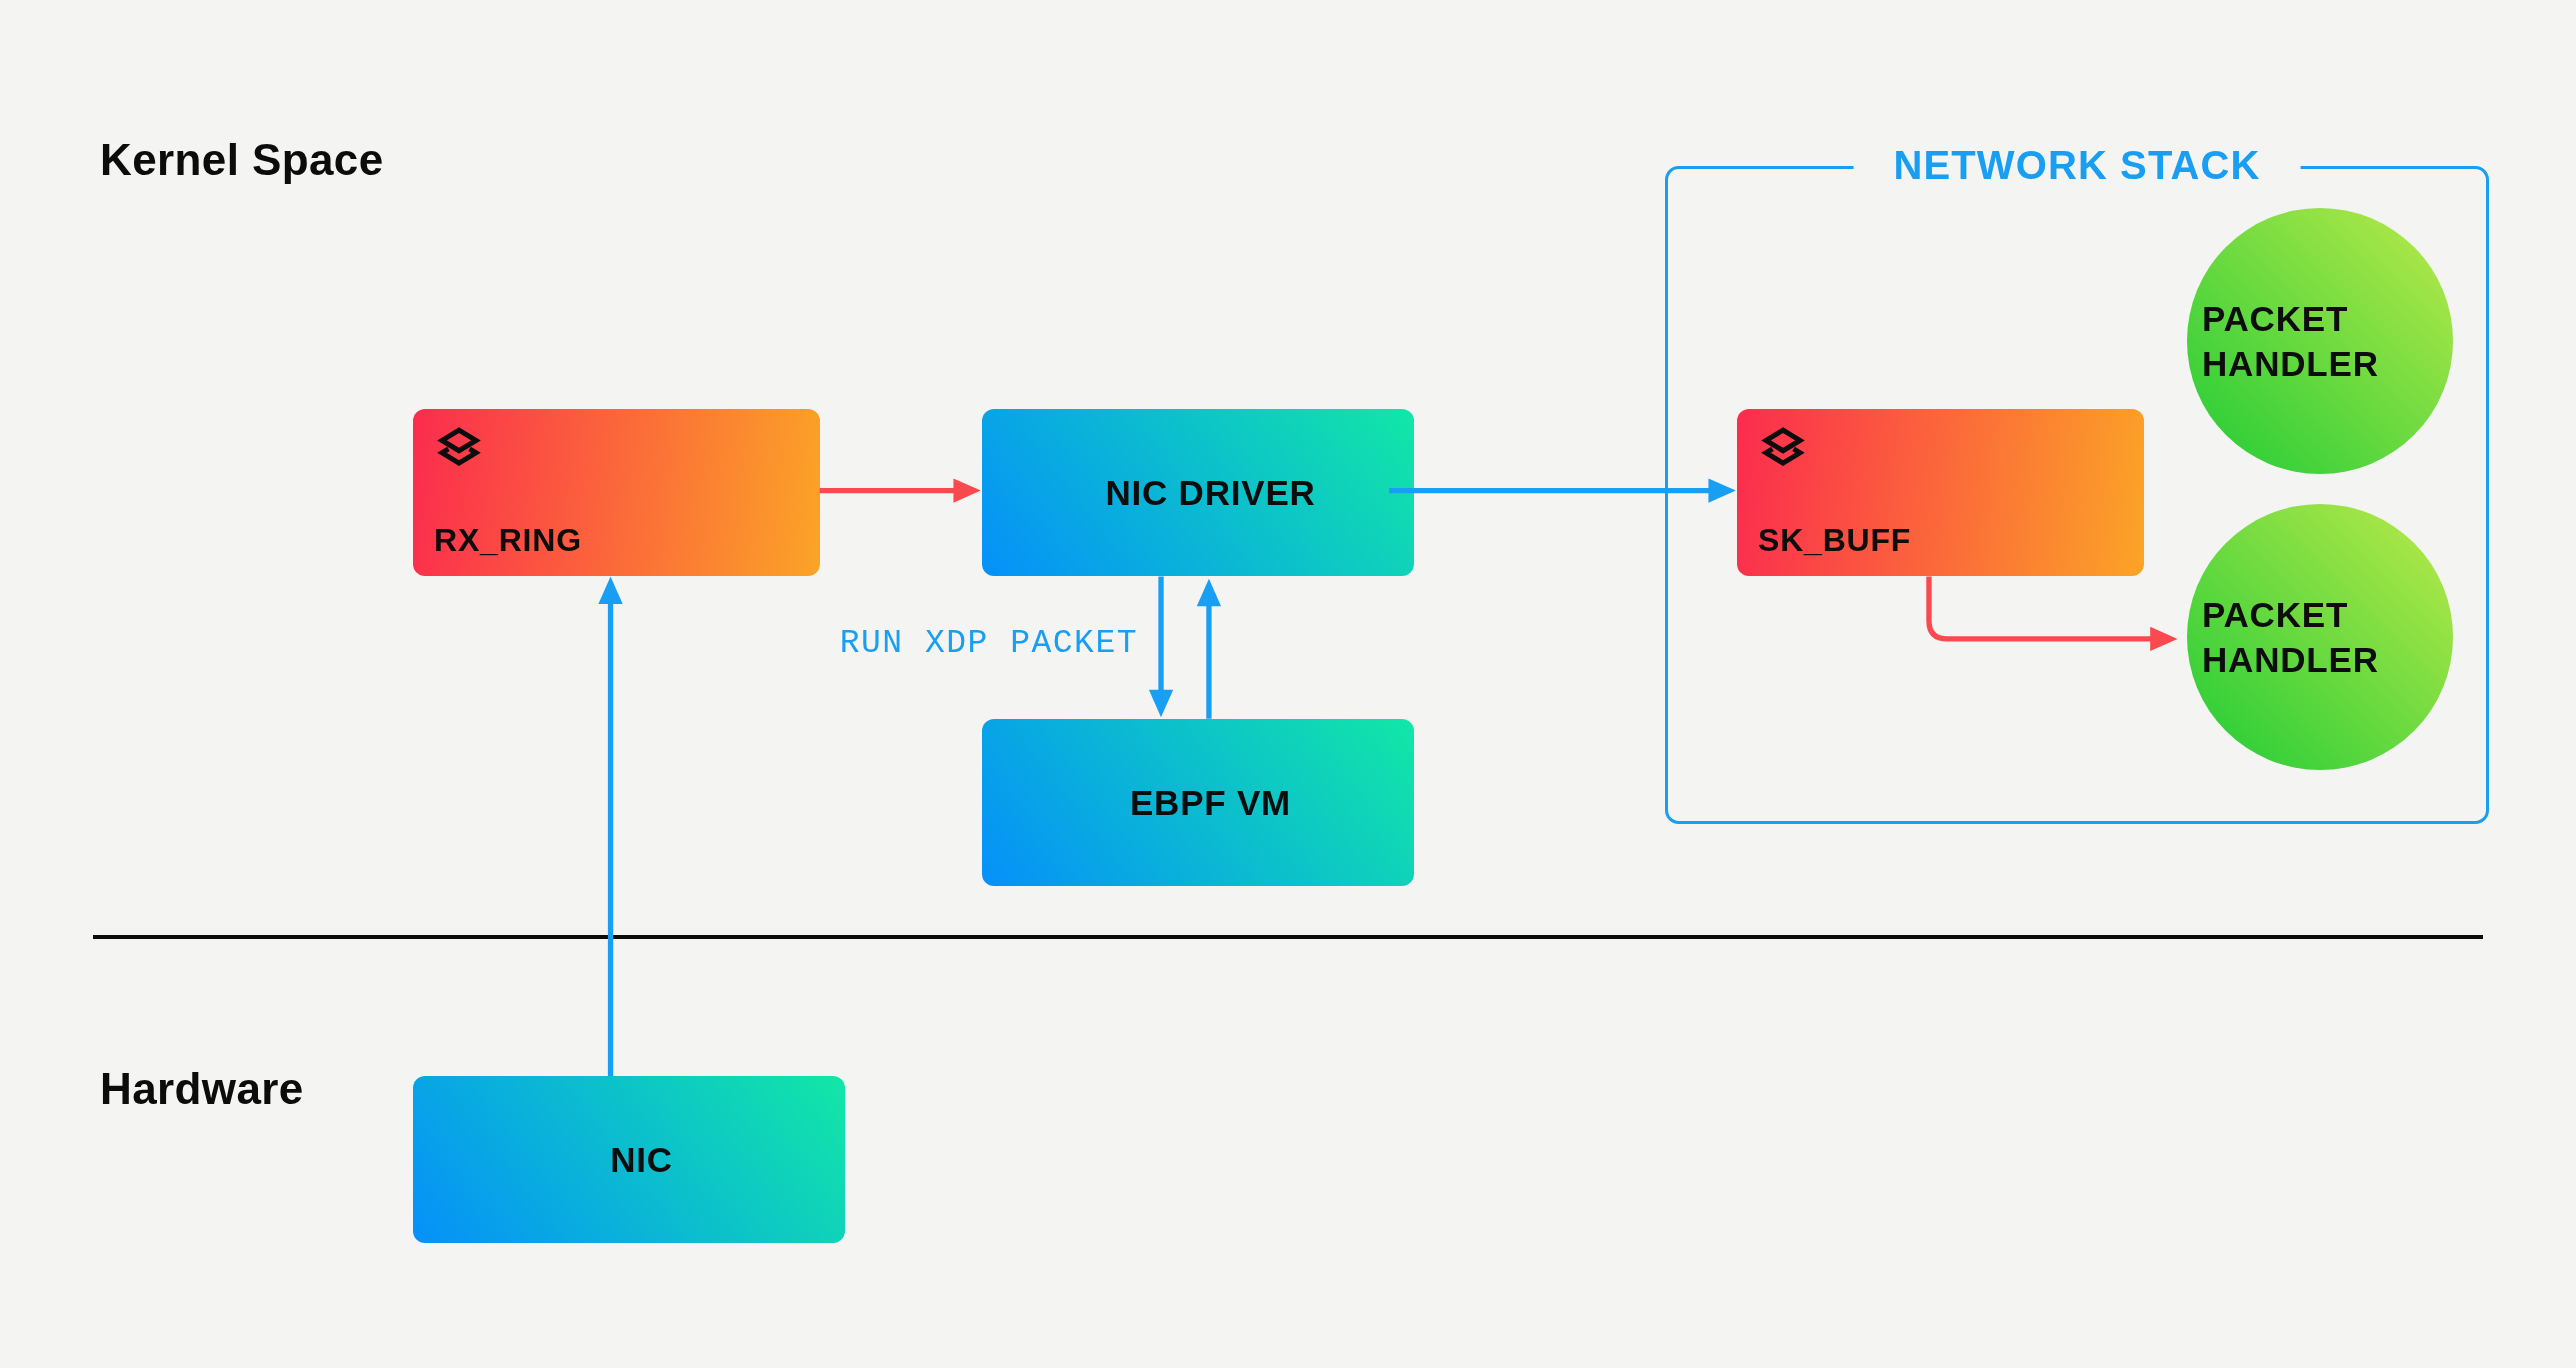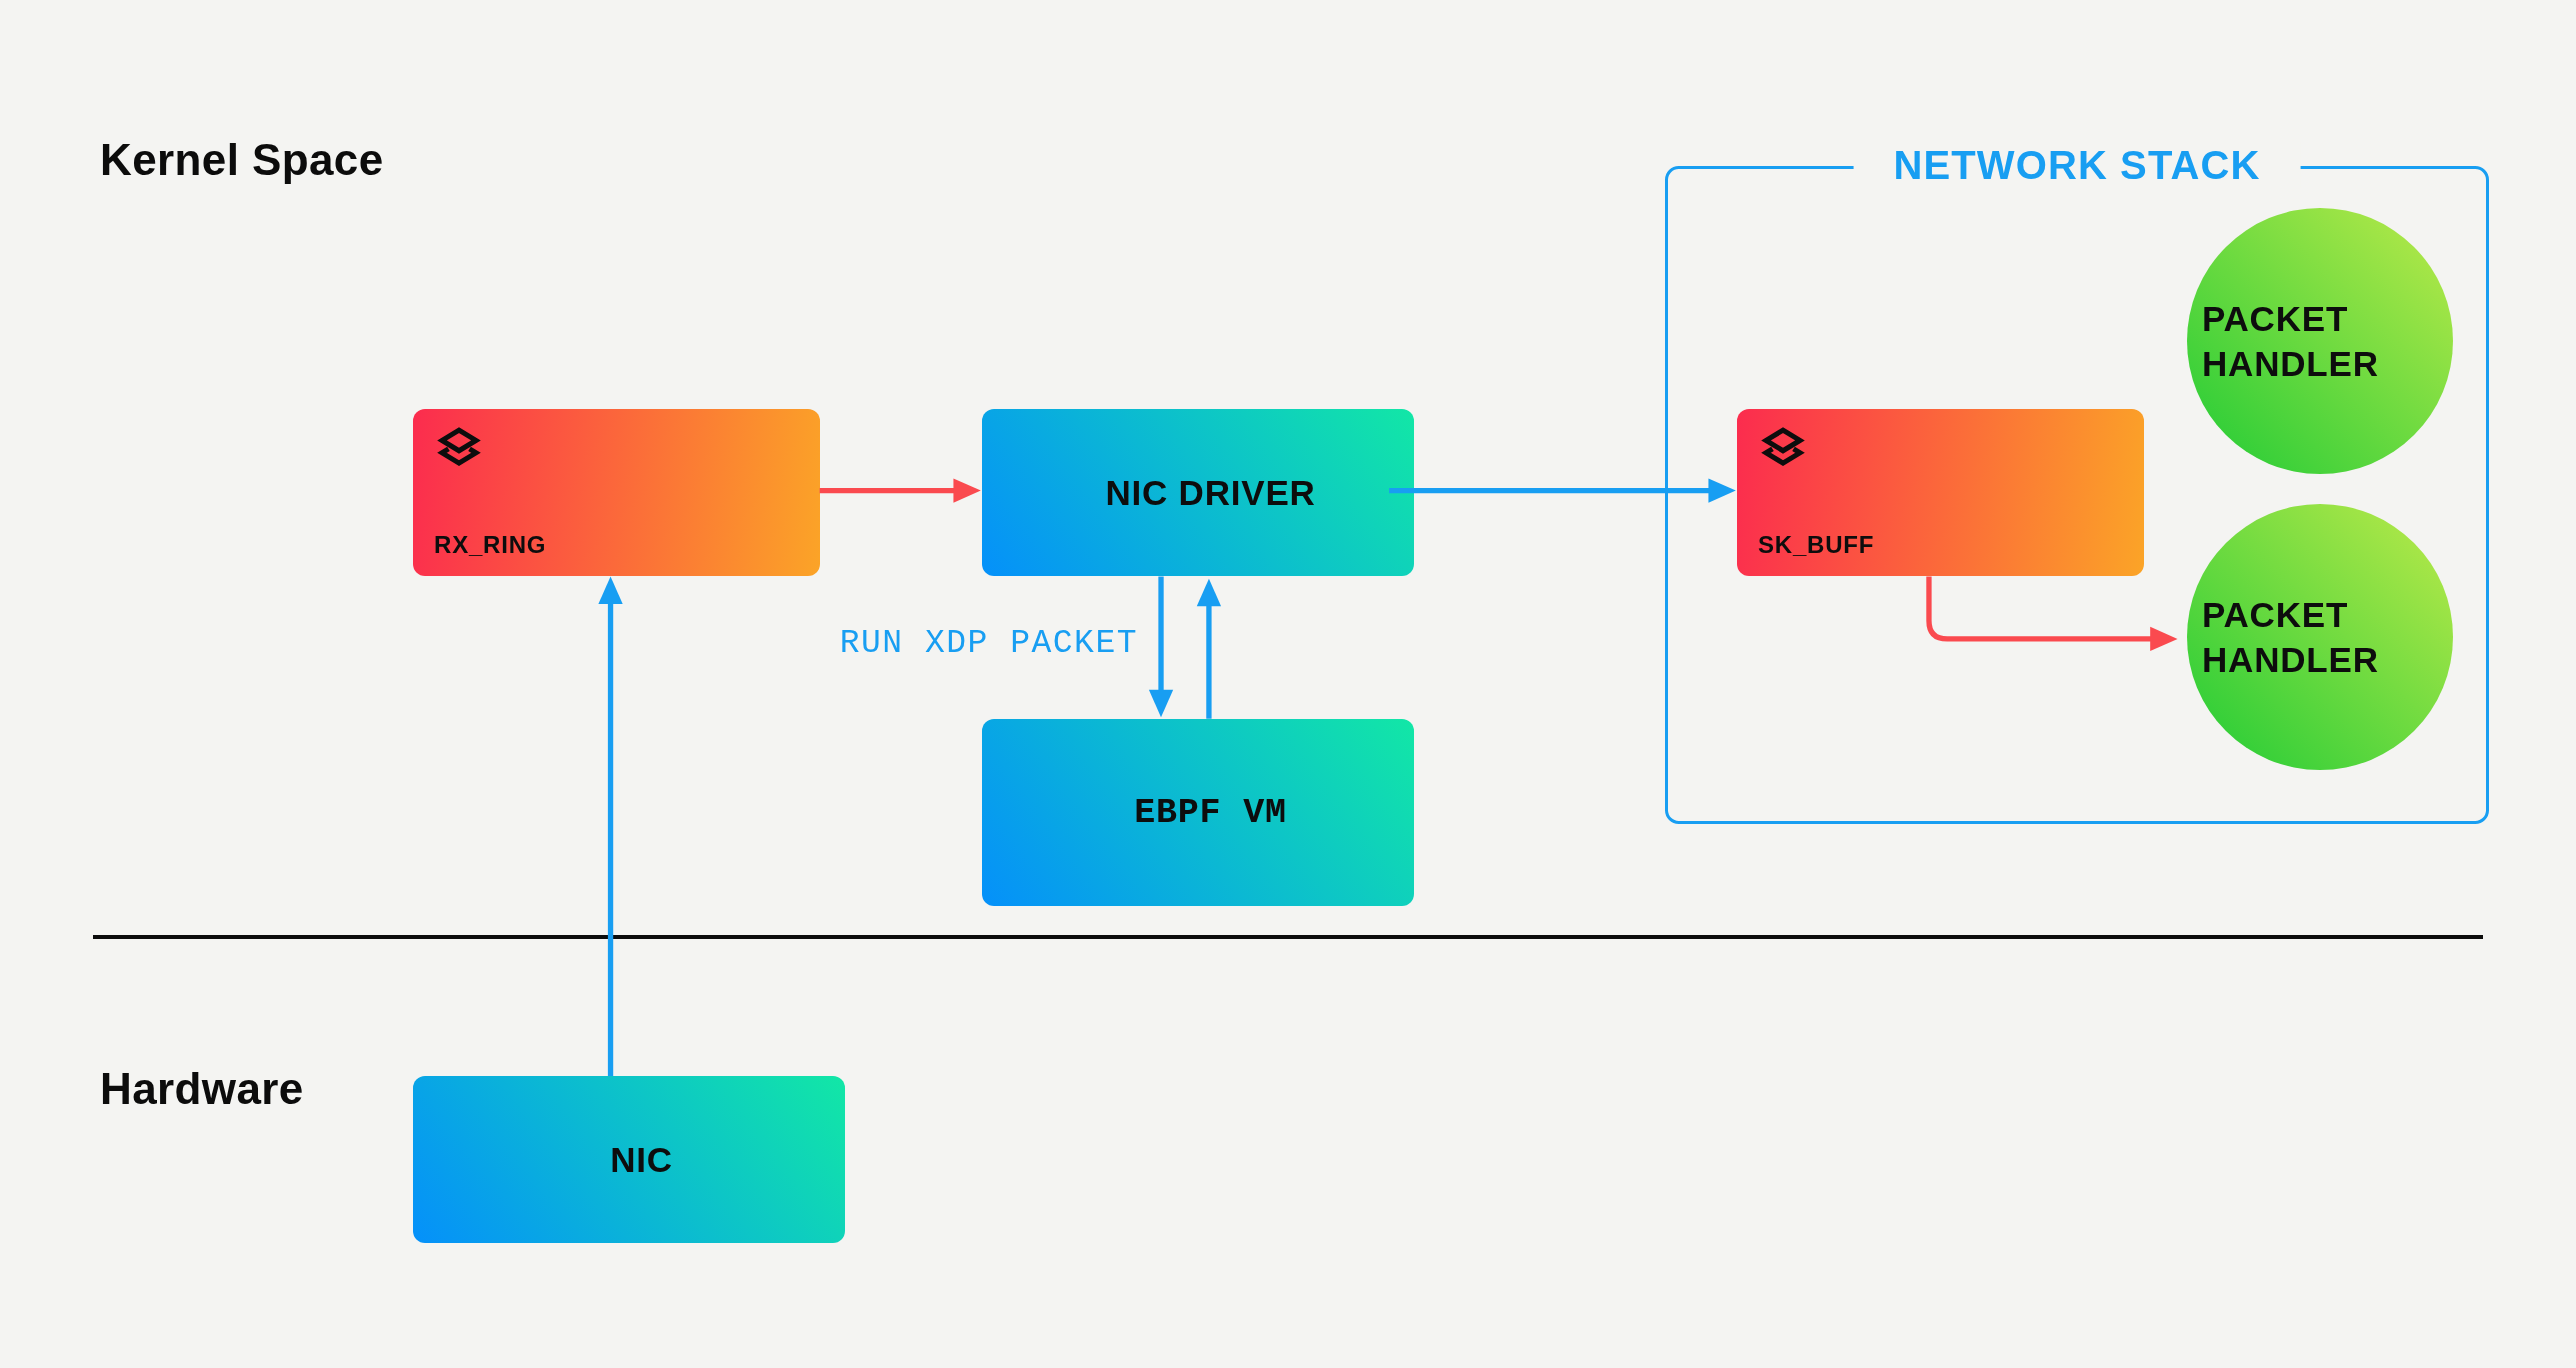--- a/index.html
+++ b/index.html
@@ -32,21 +32,21 @@
   }
   .node{position:absolute;border-radius:12px;}
   .hot{background:linear-gradient(96deg,var(--hotStart),var(--hotEnd));}
   .cool{background:linear-gradient(52deg,var(--coolStart),var(--coolEnd));}
   .node.centered{display:flex;align-items:center;justify-content:center;padding-left:25px;}
   .node-label{
     font-size:35px;font-weight:700;color:var(--ink);letter-spacing:0.8px;white-space:nowrap;
   }
   .corner-label{
     position:absolute;left:21px;bottom:16.7px;
-    font-size:24px;font-weight:700;color:var(--ink);letter-spacing:0.8px;white-space:nowrap;
+    font-size:32px;font-weight:700;color:var(--ink);letter-spacing:0.8px;white-space:nowrap;
   }
   .node-icon{position:absolute;left:16.7px;top:13.7px;width:58px;height:55px;}
   .ns-box{
     position:absolute;left:1665px;top:166px;width:818px;height:652px;
     border:3.8px solid var(--accentBlue);border-radius:13.7px;
   }
   .ns-title{
     position:absolute;top:-27px;left:50%;transform:translateX(-50%);
     background:var(--bg);padding:0 40px;
     font-size:40px;font-weight:700;color:var(--accentBlue);
@@ -101,21 +101,21 @@
   </div>
 
   <div class="node hot" style="left:1737px;top:409px;width:407px;height:167px;">
     <svg class="node-icon" viewBox="0 0 24 24">
       <path class="icon-stroke" d="M12 3.1 L19.4 7.6 L12 12.1 L4.6 7.6 Z"></path>
       <path class="icon-stroke" d="M7.4 11.3 L4.6 13 L12 17.5 L19.4 13 L16.6 11.3"></path>
     </svg>
     <div class="corner-label">SK_BUFF</div>
   </div>
 
-  <div class="node cool centered" style="left:982px;top:719px;width:407px;height:187px;font-family:Liberation Mono, monospace;">
+  <div class="node cool centered" style="left:982px;top:719px;width:407px;height:167px;">
     <div class="node-label">EBPF VM</div>
   </div>
 
   <div class="node cool centered" style="left:413px;top:1076px;width:407px;height:167px;">
     <div class="node-label">NIC</div>
   </div>
 
   <div class="circle" style="left:2187px;top:208px;">
     <div class="circle-label">PACKET HANDLER</div>
   </div>

